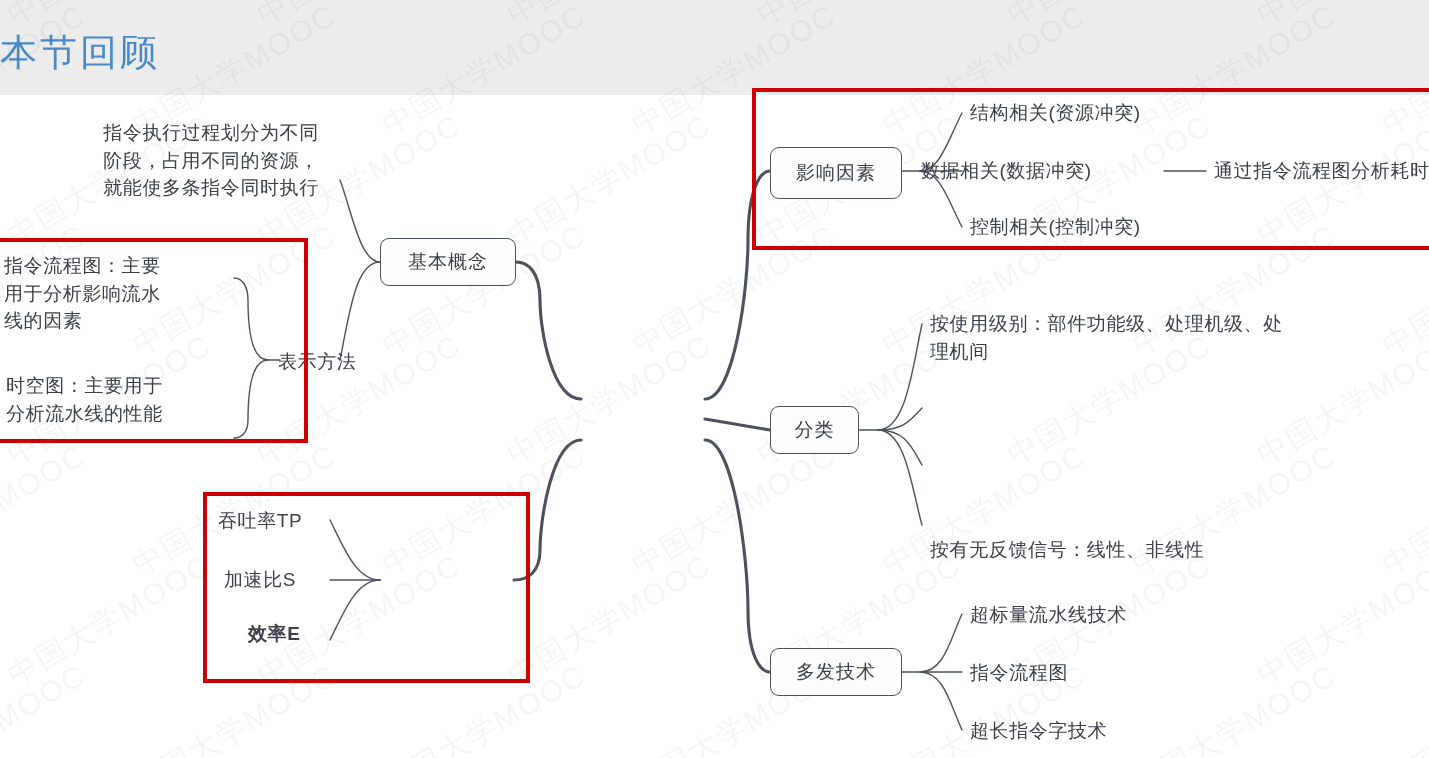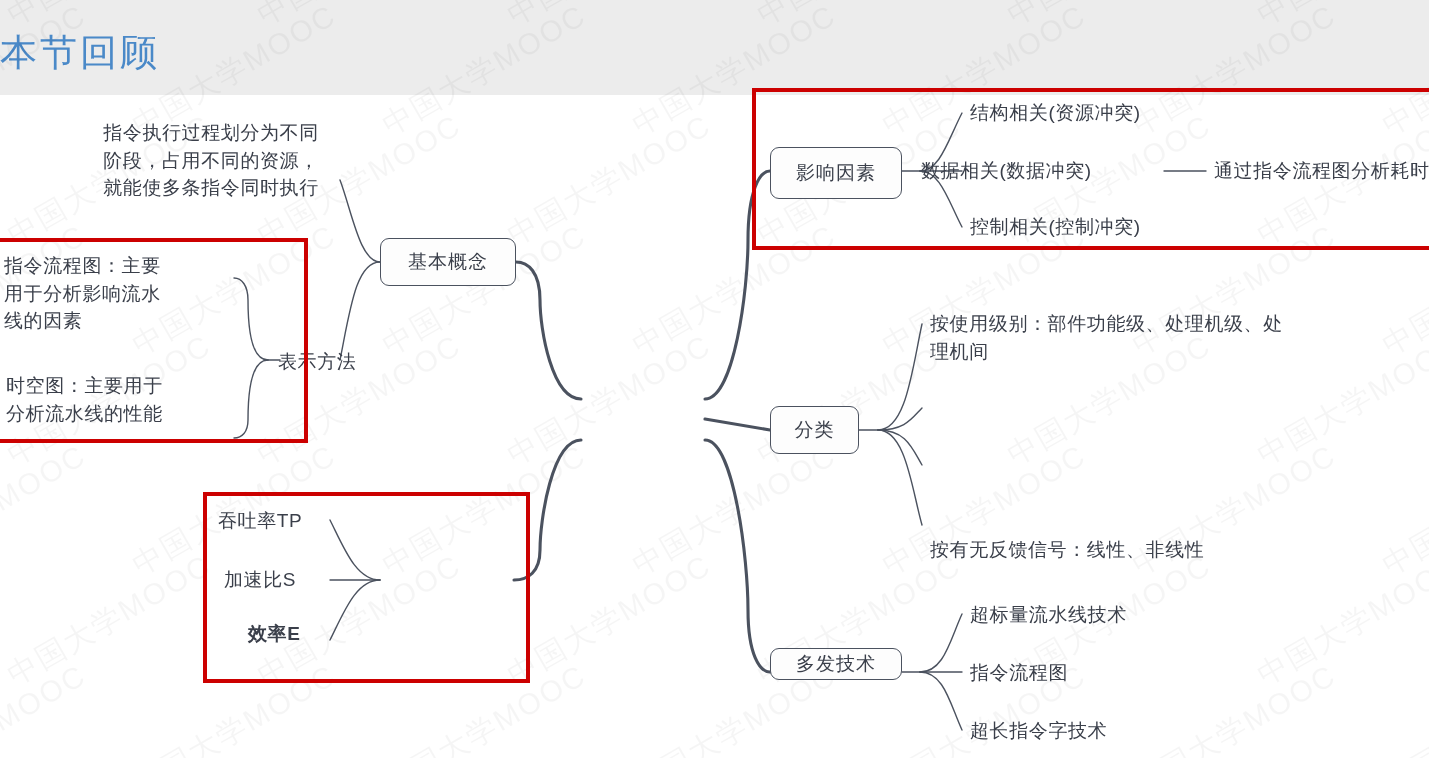--- a/index.html
+++ b/index.html
@@ -195,21 +195,21 @@
   </svg>
 
 
   <div class="node" style="left:380px;top:238px;width:136px;height:48px;">基本概念</div>
 
 
   <div class="node" style="left:770px;top:147px;width:132px;height:52px;">影响因素</div>
 
   <div class="node" style="left:770px;top:406px;width:89px;height:48px;">分类</div>
 
-  <div class="node" style="left:770px;top:648px;width:132px;height:32px;">多发技术</div>
+  <div class="node" style="left:770px;top:648px;width:132px;height:48px;">多发技术</div>
 
   <div class="leaf" style="left:80px;top:119px;width:262px;text-align:center;">指令执行过程划分为不同
 阶段，占用不同的资源，
 就能使多条指令同时执行</div>
 
   <div class="leaf" style="left:278px;top:348px;">表示方法</div>
 
   <div class="leaf" style="left:4px;top:252px;">指令流程图：主要
 用于分析影响流水
 线的因素</div>

